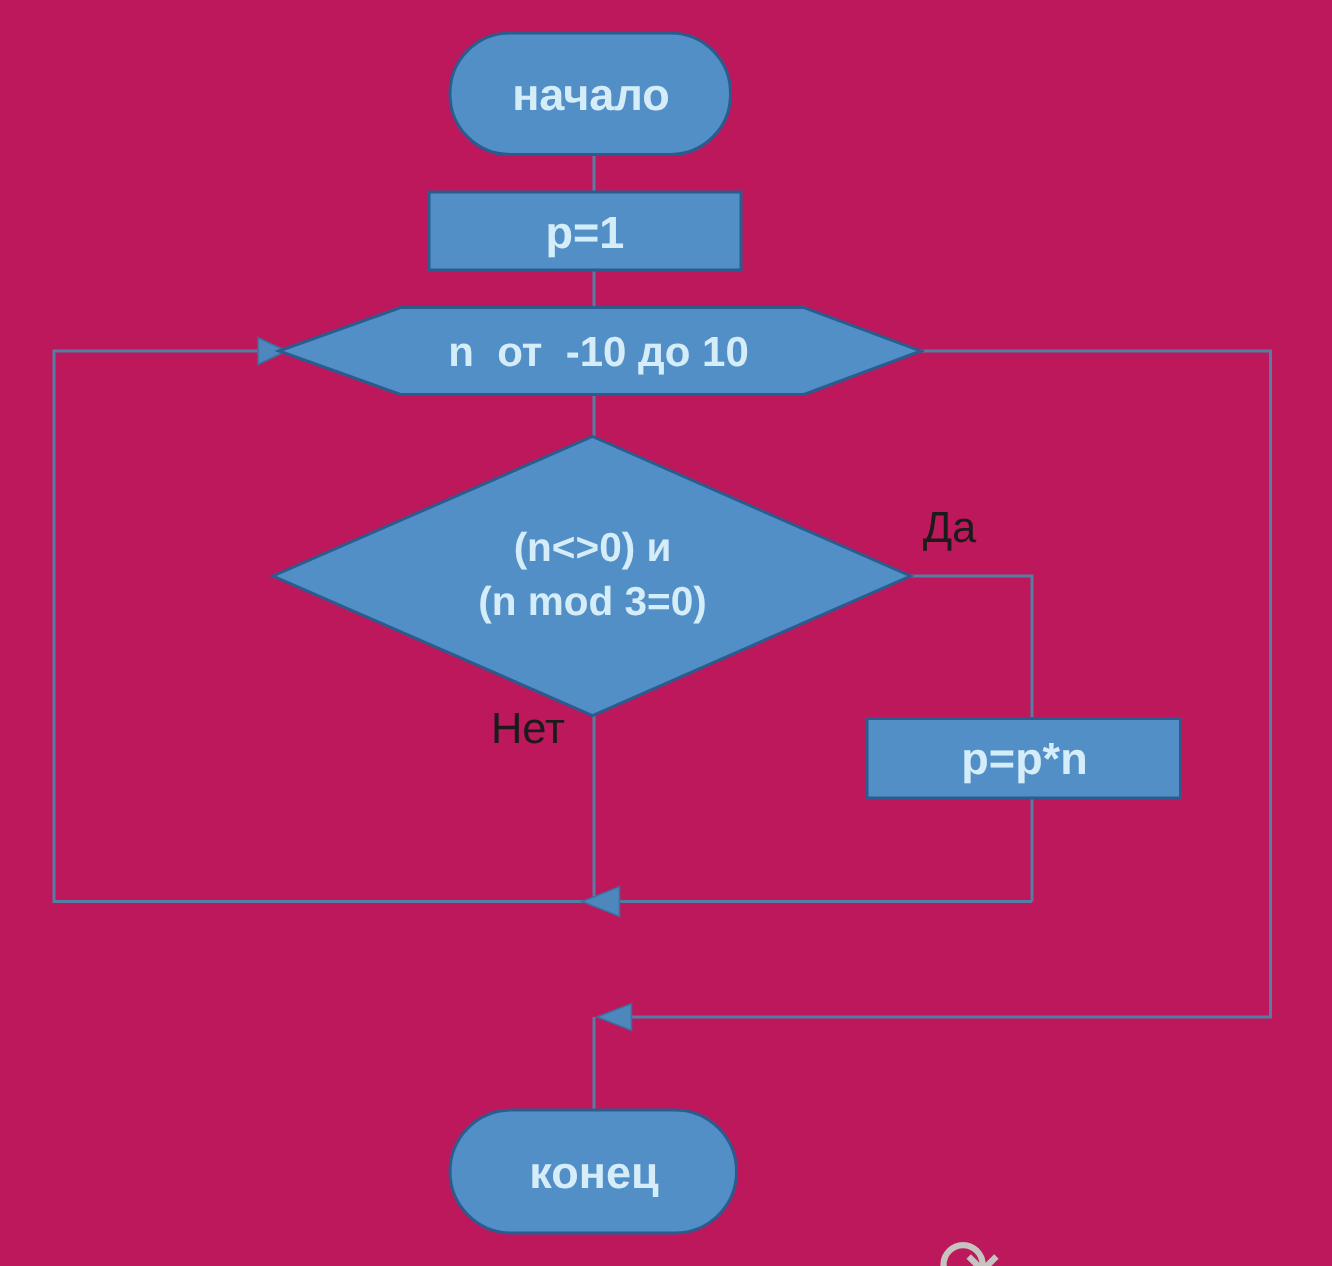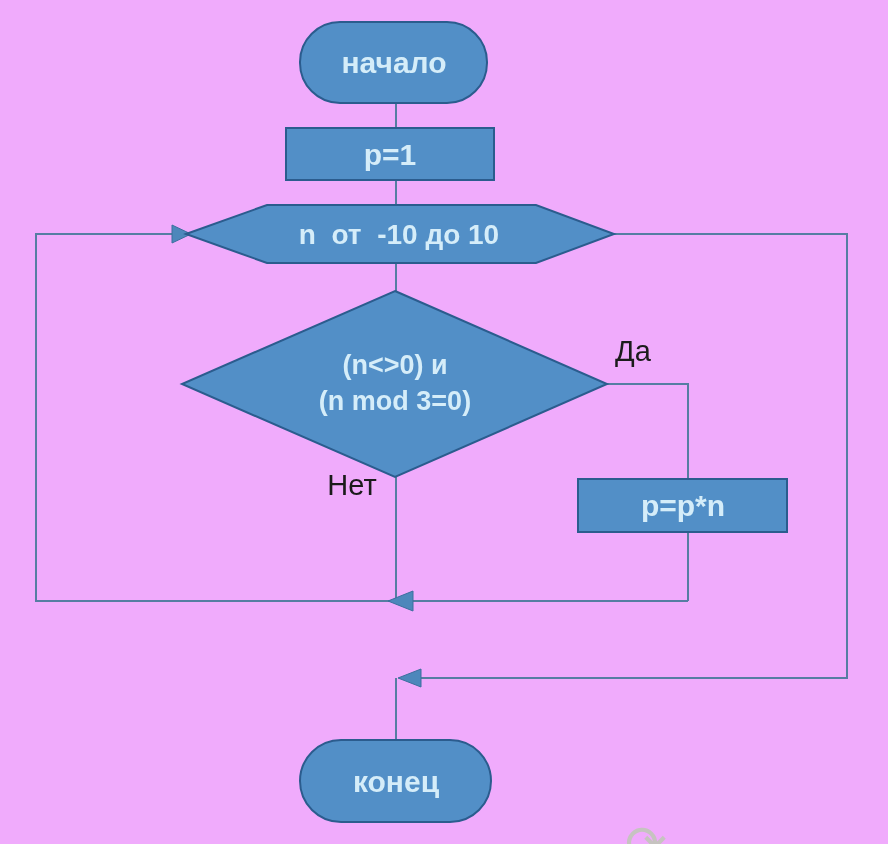--- a/index.html
+++ b/index.html
@@ -5,21 +5,21 @@
   html, body {
     margin: 0;
     padding: 0;
     background: #f8f8f7;
     font-family: "Liberation Sans", "DejaVu Sans", sans-serif;
   }
   .stage {
     position: relative;
     width: 888px;
     height: 844px;
-    background: #f0abfc;
+    background: #be185d;
     overflow: hidden;
   }
   svg text { white-space: pre; }
   .node-label {
     fill: #d5edf9;
     font-family: "Liberation Sans", "DejaVu Sans", sans-serif;
     font-weight: bold;
   }
   .branch-label {
     fill: #1b1b1b;

